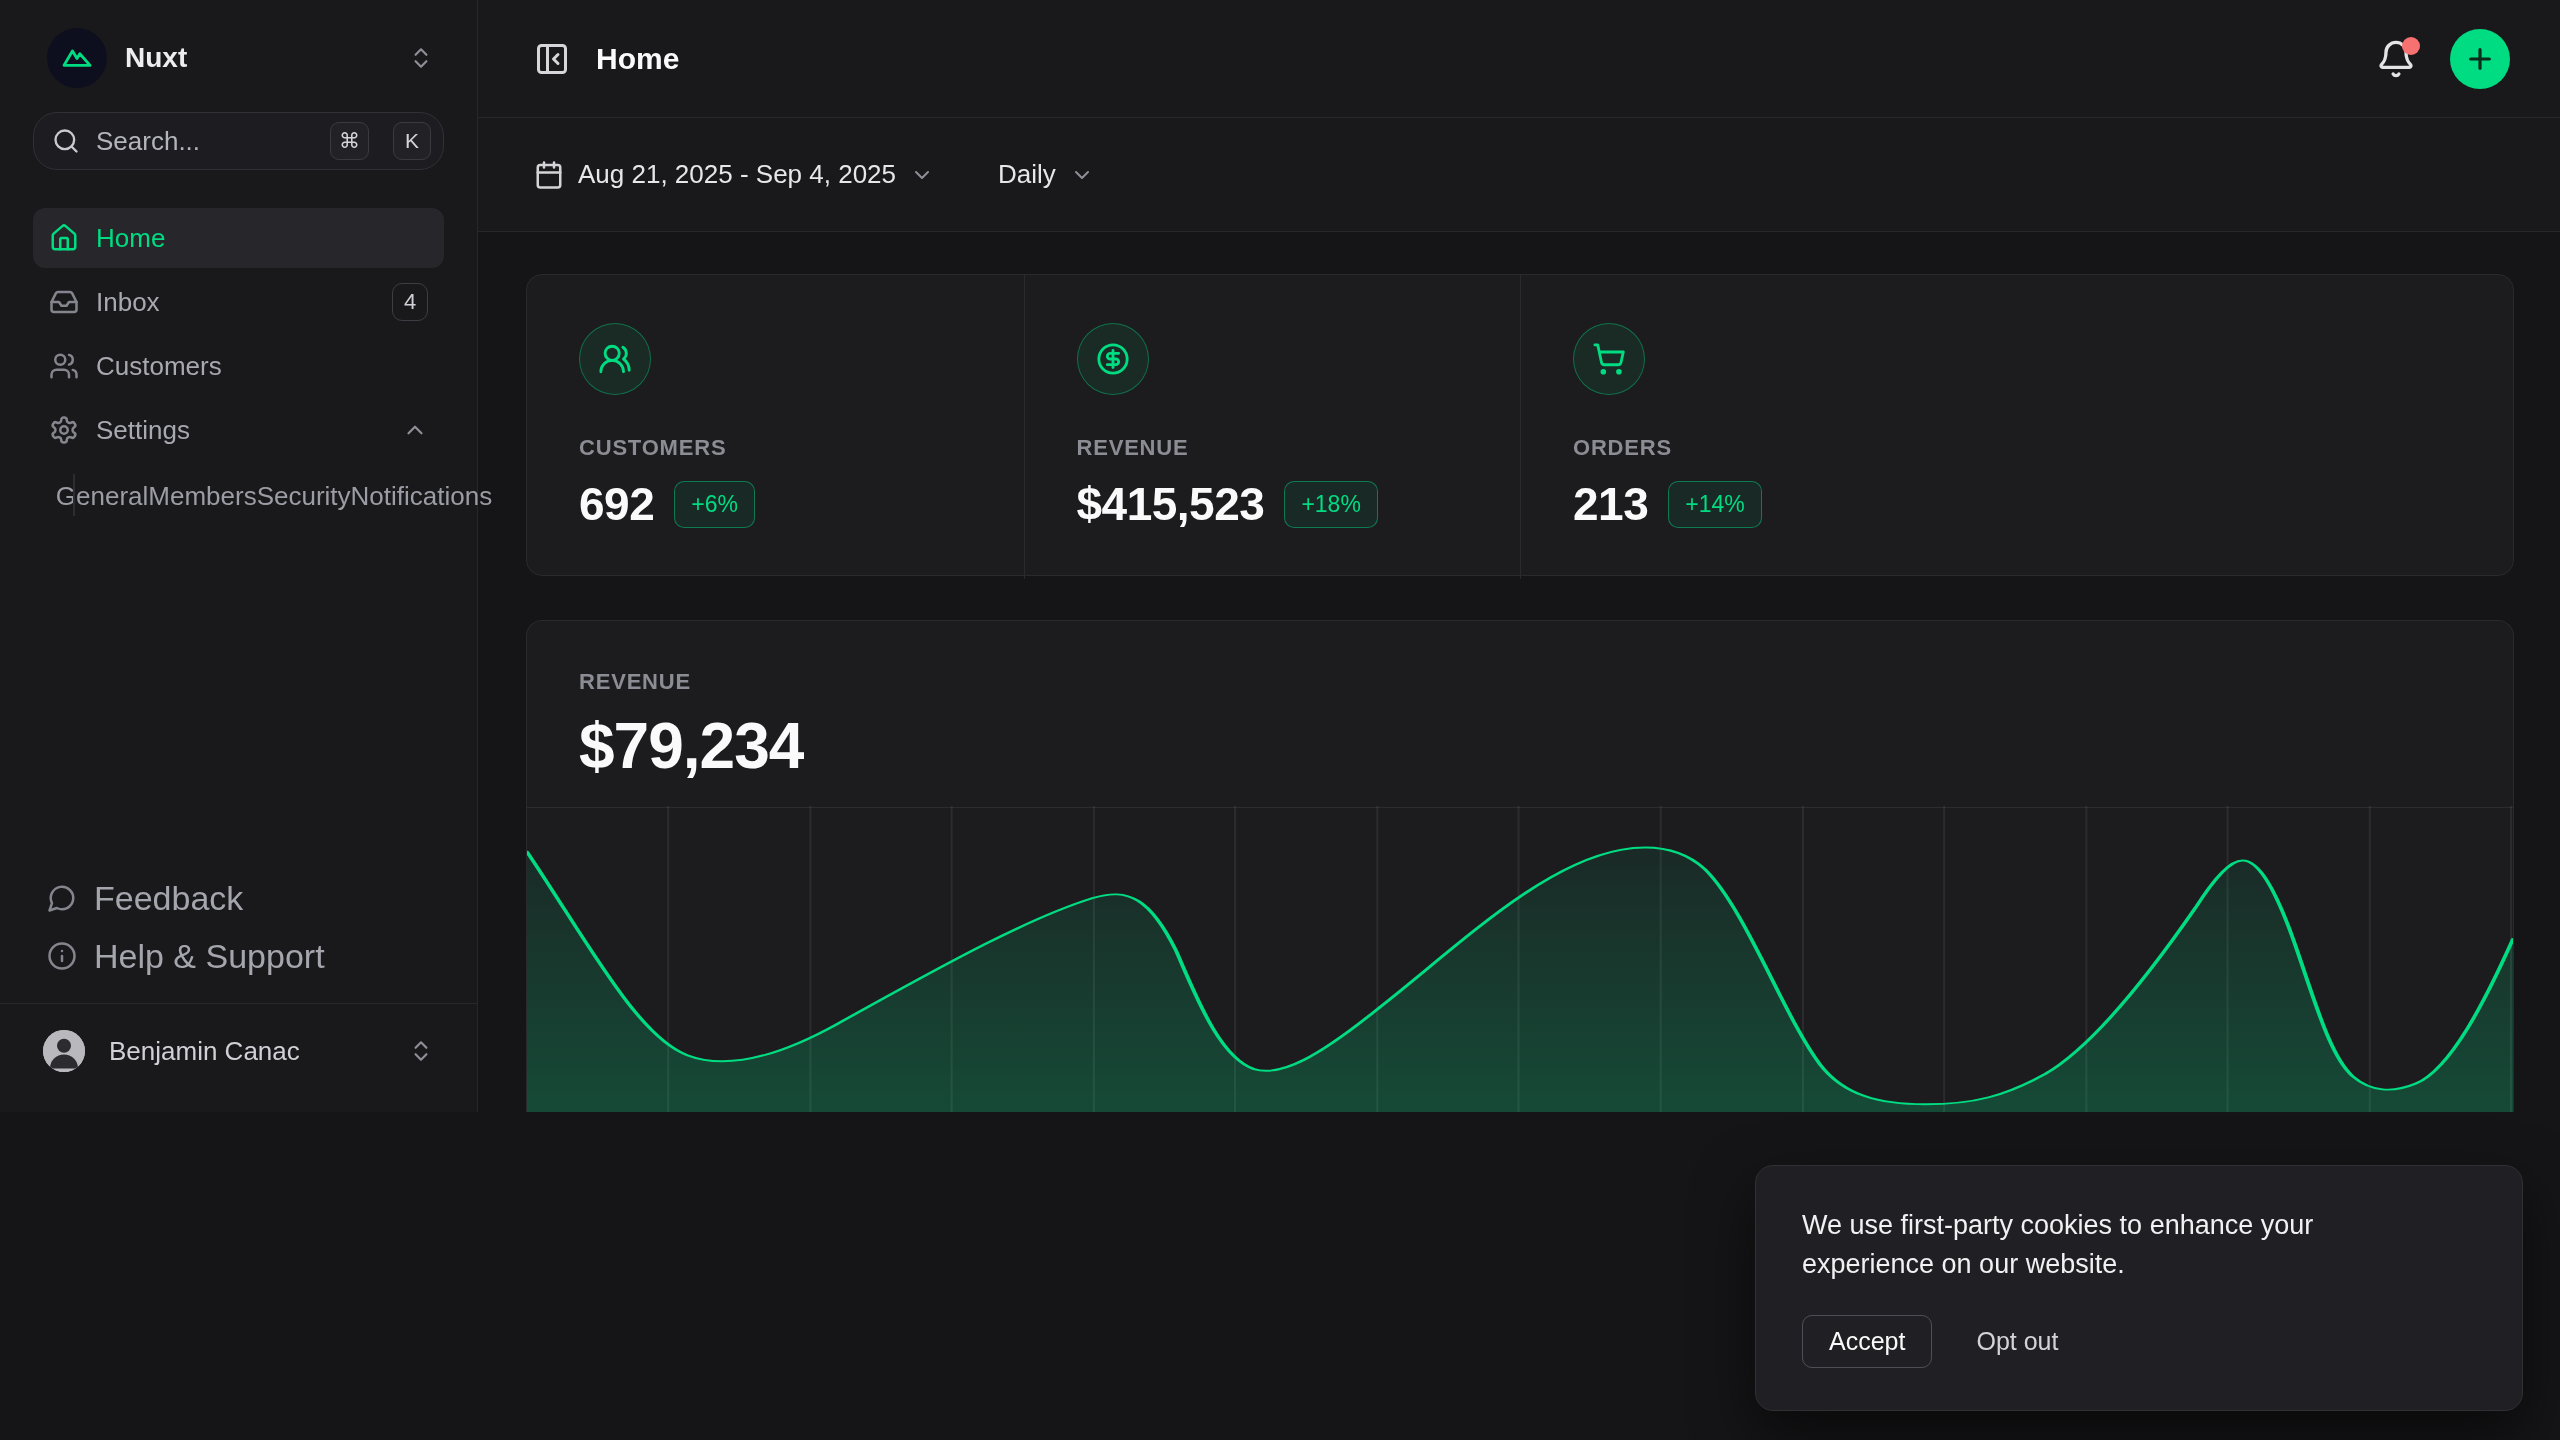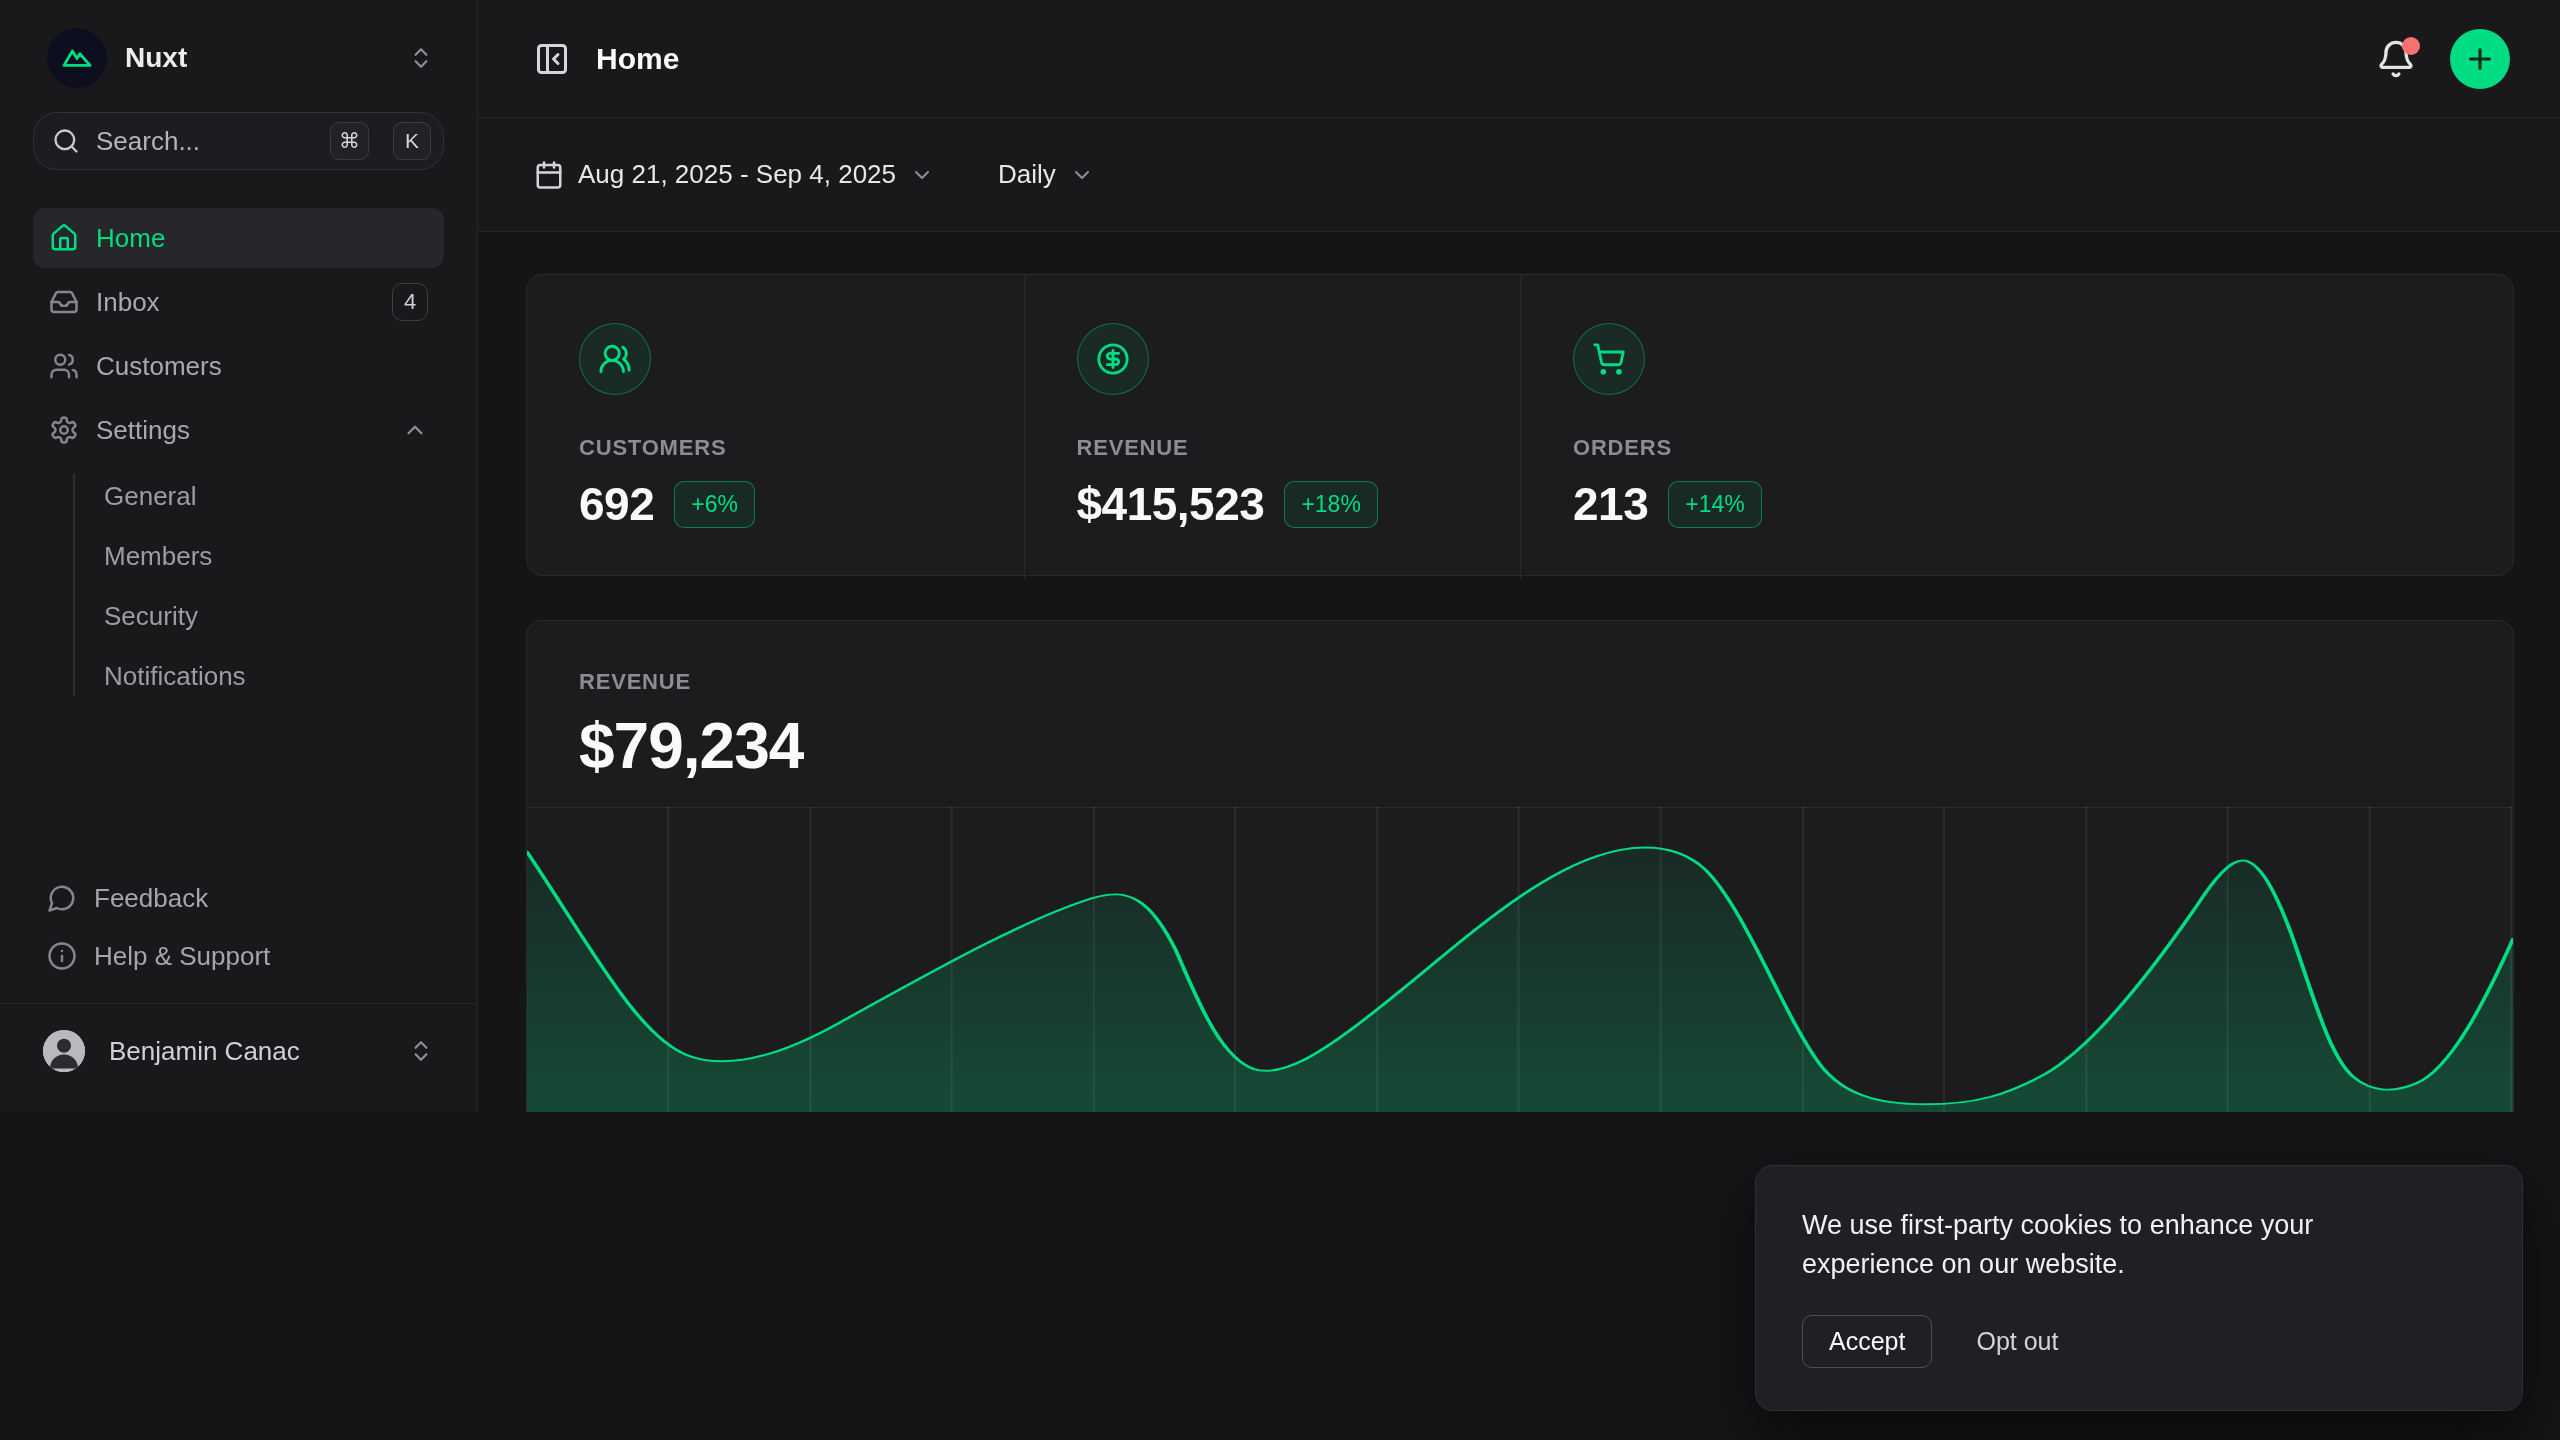--- a/index.html
+++ b/index.html
@@ -28,27 +28,27 @@
   .nav-item { height:60px; border-radius:12px; display:flex; align-items:center; gap:17px;
               padding:0 16px; color:#a8a8b0; font-size:26px; font-weight:500; cursor:pointer; }
   .nav-item .ic { width:30px; height:30px; color:#85858d; flex:0 0 auto; }
   .nav-item.active { background:#26262b; color:#00dc82; }
   .nav-item.active .ic { color:#00dc82; }
   .nav-spacer { flex:1 1 auto; }
   .count-badge { min-width:36px; height:38px; padding:0 9px; border:1px solid #3d3d44; border-radius:10px;
                  display:flex; align-items:center; justify-content:center; font-size:22px; color:#cfcfd6; }
   .chev { width:26px; height:26px; color:#8f8f98; }
 
-  .subnav { position:relative; padding-left:71px; margin-top:2px; display:flex; flex-direction:column; }
+  .subnav { position:relative; padding-left:71px; margin-top:2px; display:flex; flex-direction:row;justify-content:center; }
   .subnav::before { content:""; position:absolute; left:40px; top:8px; bottom:10px; width:2px; background:#2c2c31; }
   .subnav-item { height:60px; display:flex; align-items:center; font-size:26px; color:#9c9ca4; cursor:pointer; }
 
   .sidebar-bottom { margin-top:auto; display:flex; flex-direction:column; }
   .foot-item { height:58px; display:flex; align-items:center; gap:17px; padding:0 14px; color:#a5a5ad;
-               font-size:26px; cursor:pointer; border-radius:12px; }
+               font-size:34px; cursor:pointer; border-radius:12px; }
   .foot-item .ic { width:30px; height:30px; color:#85858d; }
   .ext-arrow { width:20px; height:20px; color:#85858d; margin-left:2px; margin-bottom:14px; }
   .side-divider { height:1px; background:#27272b; margin:18px -33px 14px; }
   .user-row { height:66px; border-radius:12px; display:flex; align-items:center; gap:24px; padding:0 10px; cursor:pointer; }
   .avatar { width:42px; height:42px; border-radius:50%; overflow:hidden; flex:0 0 auto;
             background:#b9b9bd; display:flex; align-items:flex-end; justify-content:center; }
   .avatar svg { width:42px; height:42px; }
   .user-name { font-size:26px; font-weight:500; color:#d0d0d6; }
 
   

